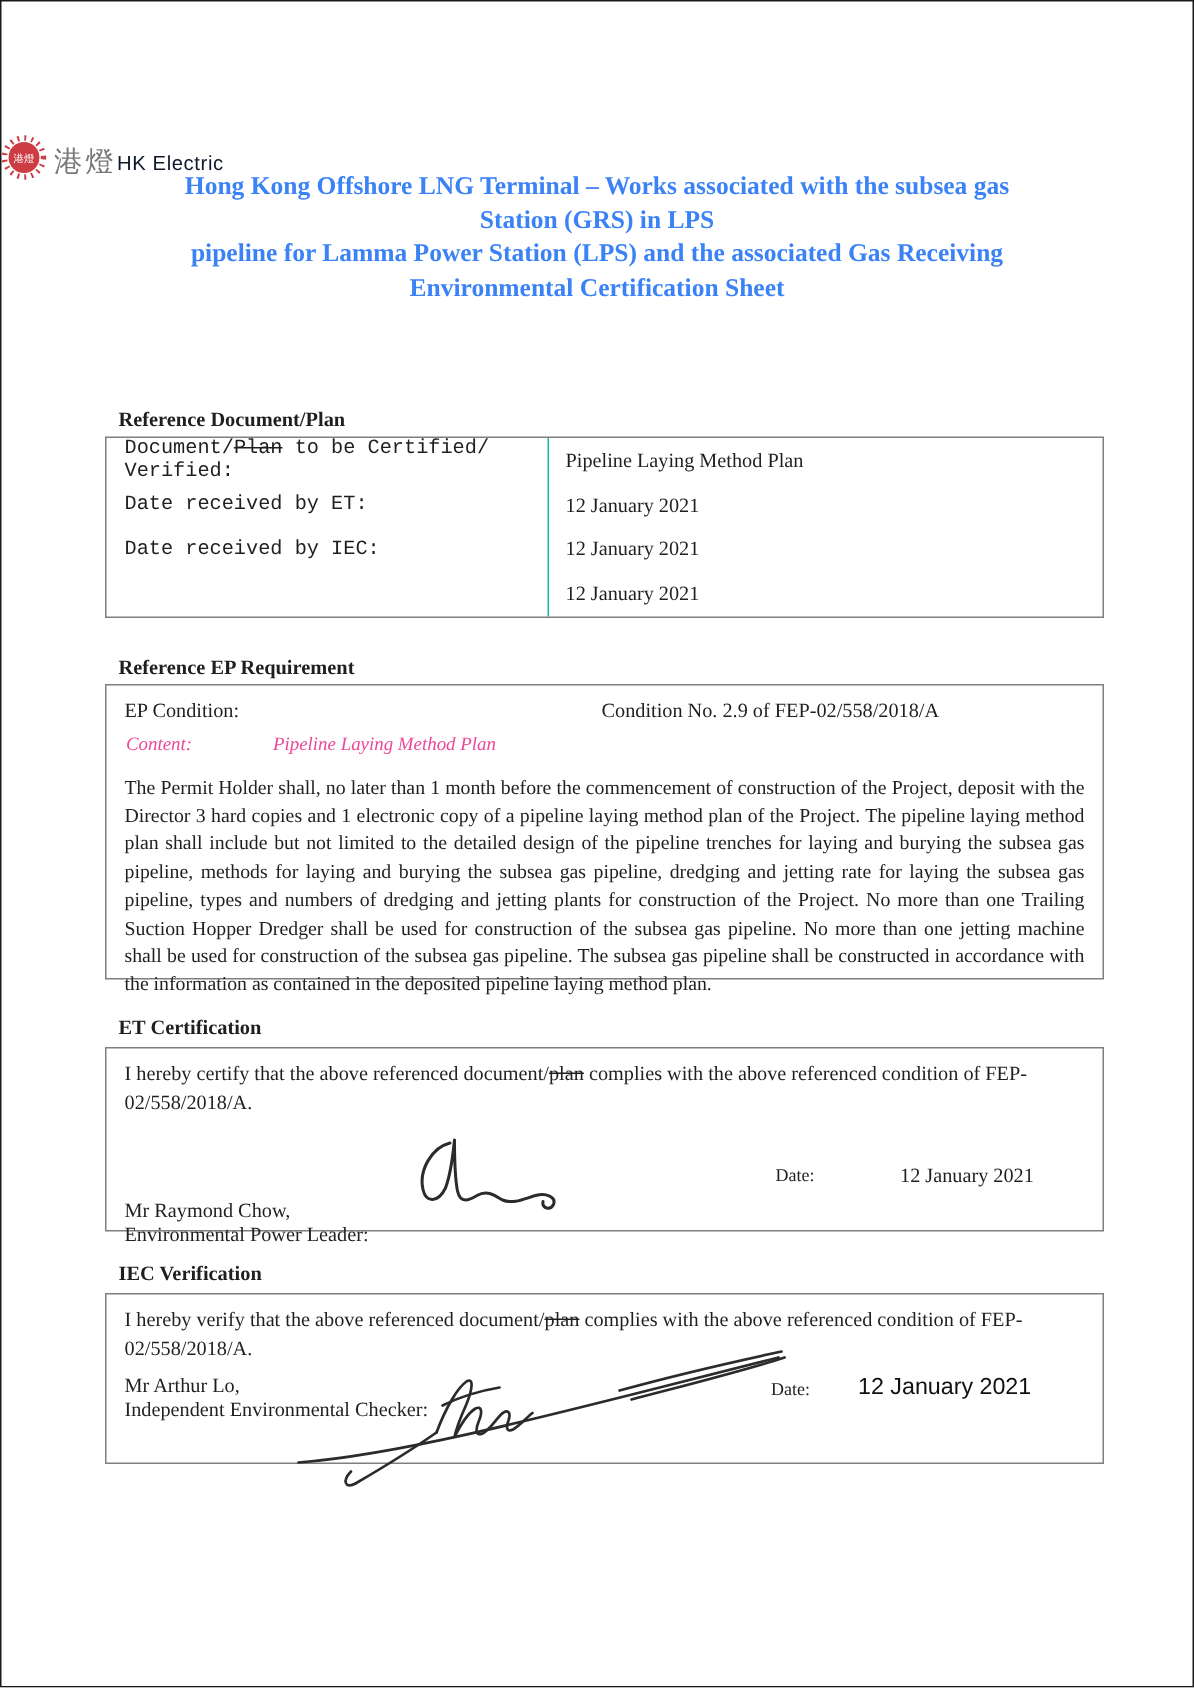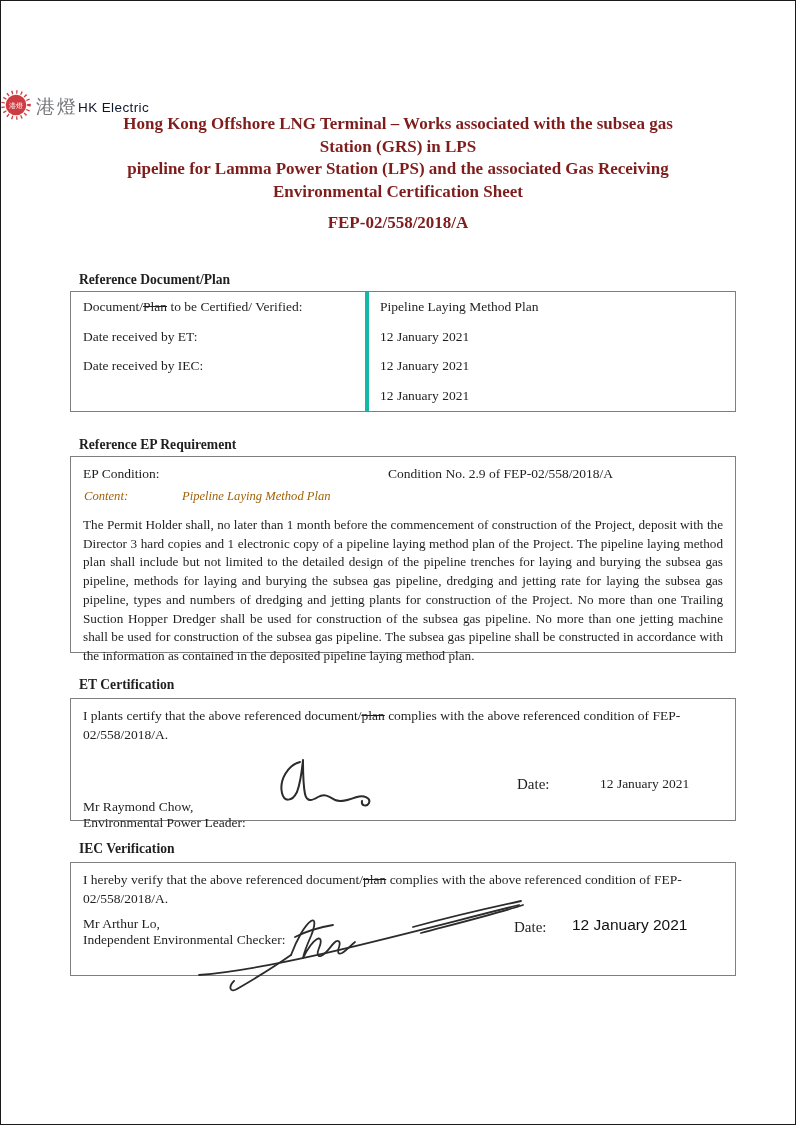--- a/index.html
+++ b/index.html
@@ -13,45 +13,45 @@
     color:#1f1f1f;
     overflow:hidden;
     margin:0 auto;
   }
   
   .logo{position:absolute;top:40px;left:0;width:100%;display:flex;flex-direction:row;align-items:center;margin-top:48px;}
   .logo-row{display:flex;align-items:center;gap:5px;}
   .logo-cn{font-family:"DejaVu Sans",sans-serif;font-size:19px;color:#77787b;letter-spacing:2px;}
   .logo-en{font-family:"Liberation Sans",sans-serif;font-size:13.5px;color:#0f172a;letter-spacing:.4px;margin-top:1px;}
   
-  .title-block{position:absolute;top:112px;left:40px;right:40px;text-align:center;font-weight:bold;font-size:17px;line-height:22.5px;color:#7f1d1d;}
+  .title-block{position:absolute;top:112px;left:40px;right:40px;text-align:center;font-weight:bold;font-size:17px;line-height:22.5px;color:#3b82f6;}
   .subtitle{}
   .permit-no{margin-top:9px;}
   
   .sec-h{position:absolute;left:78px;font-size:13.6px;font-weight:bold;}
   
   .gbox{position:absolute;left:69px;width:666px;box-sizing:border-box;border:1px solid #7f7f7f;background:#fff;font-size:13.5px;}
   
   .t1{display:flex;}
-  .t1 .col1{width:294px;border-right:4px solid #14b8a6;}
+  .t1 .col1{width:294px;border-right:1px solid #14b8a6;font-family:Liberation Mono, monospace;}
   .t1 .col2{flex:1;}
   .t1 .cell{height:29.7px;display:flex;align-items:center;padding-left:12px;}
   .t1 .col2 .cell{padding-left:11px;}
   .struck{text-decoration:line-through;}
   
-  .ep-row{display:flex;padding-top:9px;}
+  .ep-row{display:flex;padding-top:9px;gap:13px;}
   .ep-row .lbl{width:294px;padding-left:12px;box-sizing:content-box;}
   .ep-row .val{padding-left:11px;text-align:right;}
-  .content-row{display:flex;margin-top:7px;font-style:italic;font-size:12.6px;color:#a16207;}
+  .content-row{display:flex;margin-top:7px;font-style:italic;font-size:12.6px;color:#ec4899;}
   .content-row .lbl{padding-left:13px;width:98px;}
   .ep-desc{margin:12px 12px 0 12px;text-align:justify;font-size:13.2px;line-height:18.7px;}
   
   .stmt{margin:8px 12px 0 12px;line-height:18.6px;width:634px;}
   .signer{position:absolute;left:12px;font-size:13.5px;line-height:16px;}
-  .date-lbl{position:absolute;font-size:15px;}
+  .date-lbl{position:absolute;font-size:12px;}
   .date-val{position:absolute;font-size:13.5px;}
   .date-val-sans{position:absolute;font-family:"Liberation Sans",sans-serif;font-size:15.5px;color:#111;}
   .sig{position:absolute;}
   .sig svg{display:block;overflow:visible;}
 </style>
 </head>
 <body>
 
 <div class="page">
 
@@ -67,21 +67,20 @@
       <span class="logo-cn">港燈</span>
     </div>
     <div class="logo-en">HK Electric</div>
   </div>
 
   <div class="title-block">
     <div>Hong Kong Offshore LNG Terminal – Works associated with the subsea gas</div>
     <div>Station (GRS) in LPS</div>
     <div>pipeline for Lamma Power Station (LPS) and the associated Gas Receiving</div>
     <div class="subtitle">Environmental Certification Sheet</div>
-    <div class="permit-no">FEP-02/558/2018/A</div>
   </div>
 
   <div class="sec-h" style="top:271px;">Reference Document/Plan</div>
 
   <div class="gbox t1" style="top:290px;height:121px;">
     <div class="col1">
       <div class="cell">
         <span><span>Document/</span><span class="struck">Plan</span><span> to be Certified/ Verified:</span></span>
       </div>
       <div class="cell">Date received by ET:</div>
@@ -106,21 +105,21 @@
       <div class="lbl">Content:</div>
       <div>Pipeline Laying Method Plan</div>
     </div>
     <div class="ep-desc">The Permit Holder shall, no later than 1 month before the commencement of construction of the Project, deposit with the Director 3 hard copies and 1 electronic copy of a pipeline laying method plan of the Project. The pipeline laying method plan shall include but not limited to the detailed design of the pipeline trenches for laying and burying the subsea gas pipeline, methods for laying and burying the subsea gas pipeline, dredging and jetting rate for laying the subsea gas pipeline, types and numbers of dredging and jetting plants for construction of the Project. No more than one Trailing Suction Hopper Dredger shall be used for construction of the subsea gas pipeline. No more than one jetting machine shall be used for construction of the subsea gas pipeline. The subsea gas pipeline shall be constructed in accordance with the information as contained in the deposited pipeline laying method plan.</div>
   </div>
 
   <div class="sec-h" style="top:676px;">ET Certification</div>
 
   <div class="gbox" style="top:697px;height:123px;">
     <div class="stmt">
-      <span>I plants certify that the above referenced document/</span><span class="struck">plan</span><span> complies with the above referenced condition of FEP-02/558/2018/A.</span>
+      <span>I hereby certify that the above referenced document/</span><span class="struck">plan</span><span> complies with the above referenced condition of FEP-02/558/2018/A.</span>
     </div>
     <div class="signer" style="top:76px;margin-top:24px;">
       <div>Mr Raymond Chow,</div>
       <div>Environmental Power Leader:</div>
     </div>
     <div class="sig" style="left:203px;top:56px;">
       <svg width="104" height="60" viewBox="0 0 104 60">
         <g fill="none" stroke="#2b2b2b" stroke-width="2" stroke-linecap="round" stroke-linejoin="round">
           <path d="M26,7 C14,10 5,25 8,38 C10,47 18,47 23,37 C26,29 28,15 29,5 C29,17 29,29 31,39 C33,48 39,45 44,42 C51,38 56,42 61,45 C68,48 76,44 83,42 C90,40 97,43 95,48 C93,52 87,51 88,46"></path>
         </g>

